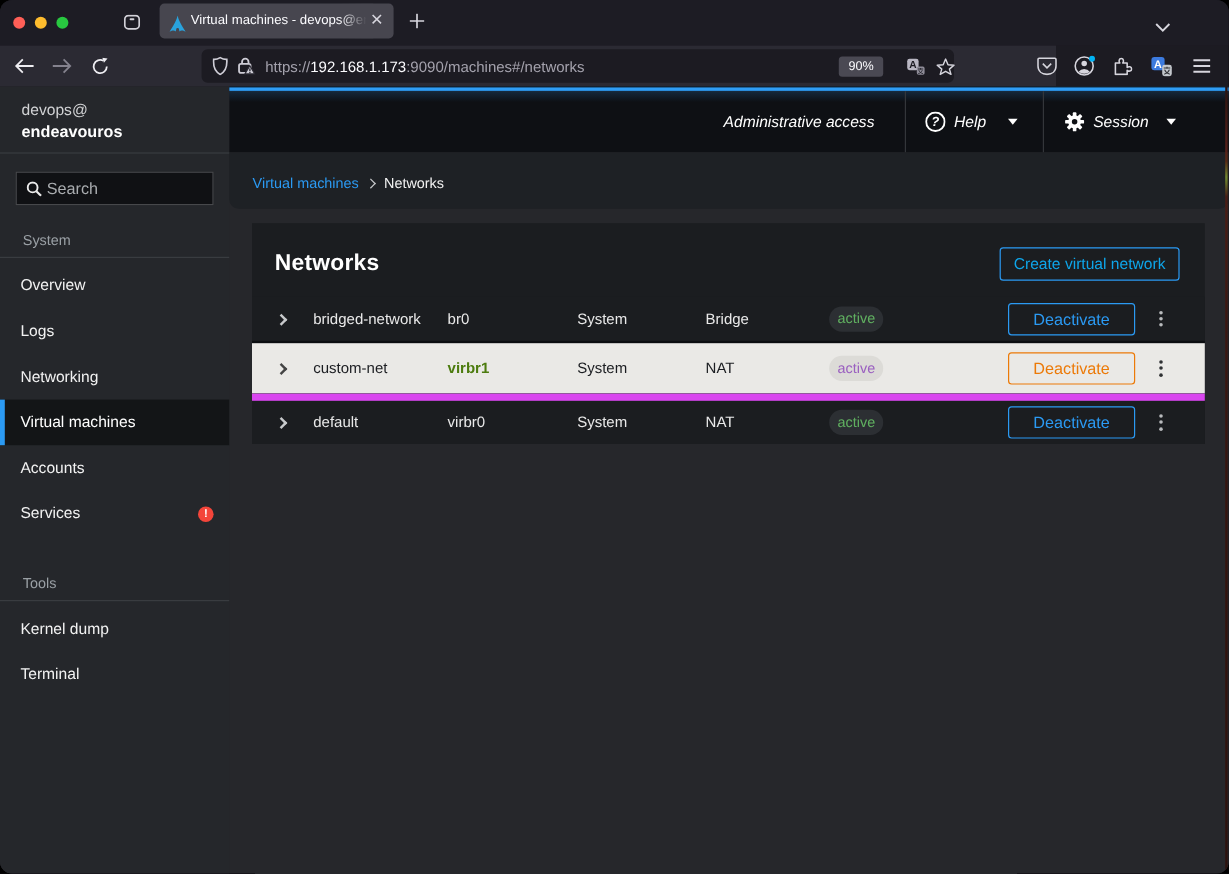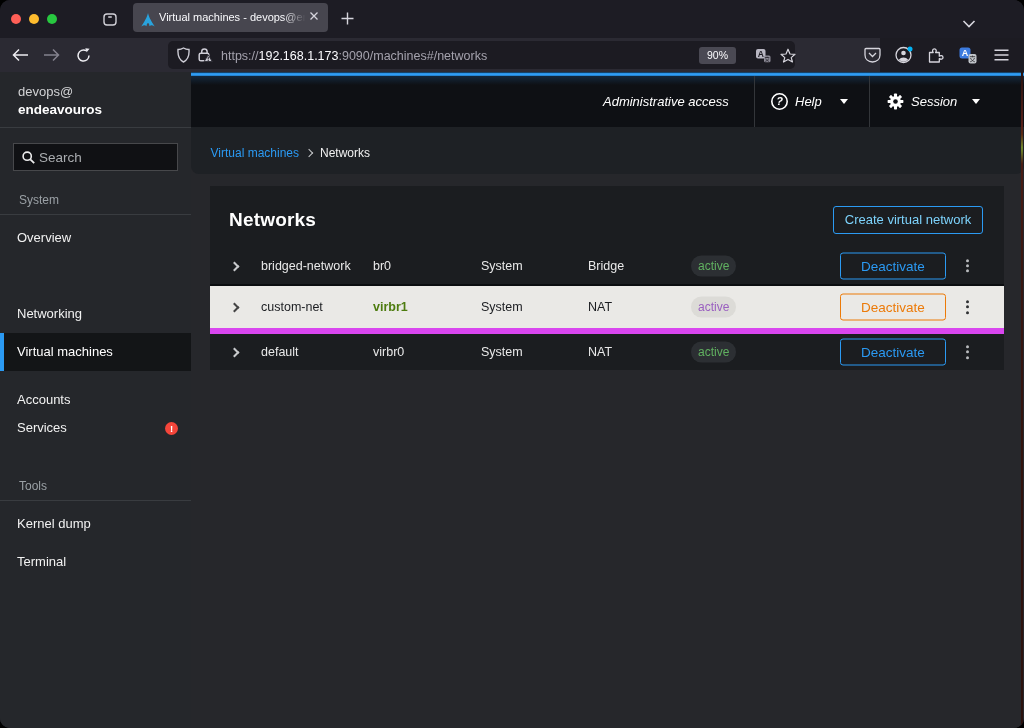--- a/index.html
+++ b/index.html
@@ -39,21 +39,21 @@
   .mh-div { position:absolute; top:0; width:1px; height:51px; background:#33363a; }
   .caret { width:0; height:0; border-left:4.5px solid transparent; border-right:4.5px solid transparent;
            border-top:5px solid #fff; display:inline-block; }
   .breadcrumb { position:absolute; left:191px; top:55px; width:833px; height:47px; background:#1e2125;
                 border-radius:0 0 8px 8px; display:flex; align-items:center; font-size:12px; padding-top:5px; }
   .content { position:absolute; left:191px; top:102px; width:833px; height:554px; }
   .card { position:absolute; left:19px; top:12px; width:794px; background:#1b1d20; }
   .cardhead { position:relative; height:61px; }
   .cardtitle { position:absolute; left:19px; top:23px; font-size:19px; font-weight:700; color:#fff; letter-spacing:.2px; }
   .createbtn { position:absolute; left:623px; top:20px; width:150px; height:28px; border:1px solid #2b9af3;
-               border-radius:3px; color:#7dd3fc; font-size:13px; text-align:center; line-height:26px; }
+               border-radius:3px; color:#0ea5e9; font-size:13px; text-align:center; line-height:26px; }
   .trow { position:relative; width:794px; }
   .cell { position:absolute; top:50%; transform:translateY(-50%); color:#e9e9e9; font-size:12.5px; white-space:nowrap; }
   .hcell { font-weight:700; font-size:12px; color:#fff; }
   .c-chev { left:21px; } .c-name { left:51px; } .c-dev { left:163px; } .c-conn { left:271px; }
   .c-fwd { left:378px; } .c-state { left:481px; } .c-btn { left:630px; } .c-kebab { left:749px; }
   .rowdark { background:#1b1d20; border-bottom:2px solid #0b0d10; }
   .pill { display:inline-block; height:21px; line-height:21px; padding:0 7px; border-radius:11px;
           background:#2c2f33; color:#60b060; font-size:12px; }
   .debtn { width:106px; height:27px; border:1px solid #2b9af3; border-radius:3px; color:#2b9af3;
            font-size:13.5px; text-align:center; line-height:25px; }
@@ -300,23 +300,24 @@
       <div class="abs" style="left:13px; top:71px; width:165px; height:28px; background:#101114; border:1px solid #47484b;">
         <svg width="13" height="13" viewBox="0 0 13 13" style="position:absolute; left:8px; top:7px;">
           <circle cx="5.2" cy="5.2" r="4.1" stroke="#ececec" stroke-width="1.6" fill="none"></circle>
           <path d="M8.3 8.3 L12.2 12.2" stroke="#ececec" stroke-width="1.8"></path>
         </svg>
         <span style="position:absolute; left:25px; top:5.5px; color:#aaadb0; font-size:13.5px;">Search</span>
       </div>
       <div class="sb-label" style="top:121px;">System</div>
       <div class="sb-div" style="top:141.5px;"></div>
       <div class="sb-item" style="top:147px;">Overview</div>
+      <div class="sb-item" style="top:185px;">Logs</div>
       <div class="sb-item" style="top:223px;">Networking</div>
       <div class="sb-item" style="top:261px; background:#131517; border-left:4px solid #2b9af3; padding-left:13px; color:#fff;">Virtual machines</div>
-      <div class="sb-item" style="top:309px;">Accounts</div>
+      <div class="sb-item" style="top:299px;">Accounts</div>
       <div class="sb-item" style="top:337px;">Services
         <span style="position:absolute; left:165px; top:12.5px; width:13px; height:13px; border-radius:50%; background:#f4453a; color:#fff; font-size:9.5px; font-weight:700; text-align:center; line-height:13px; padding:0;">!</span>
       </div>
       <div class="sb-label" style="top:407px;">Tools</div>
       <div class="sb-div" style="top:427.5px;"></div>
       <div class="sb-item" style="top:433px;">Kernel dump</div>
       <div class="sb-item" style="top:471px;">Terminal</div>
     </div>
 
     <div class="abs" style="left:1021px; top:0; width:2px; height:656px;

